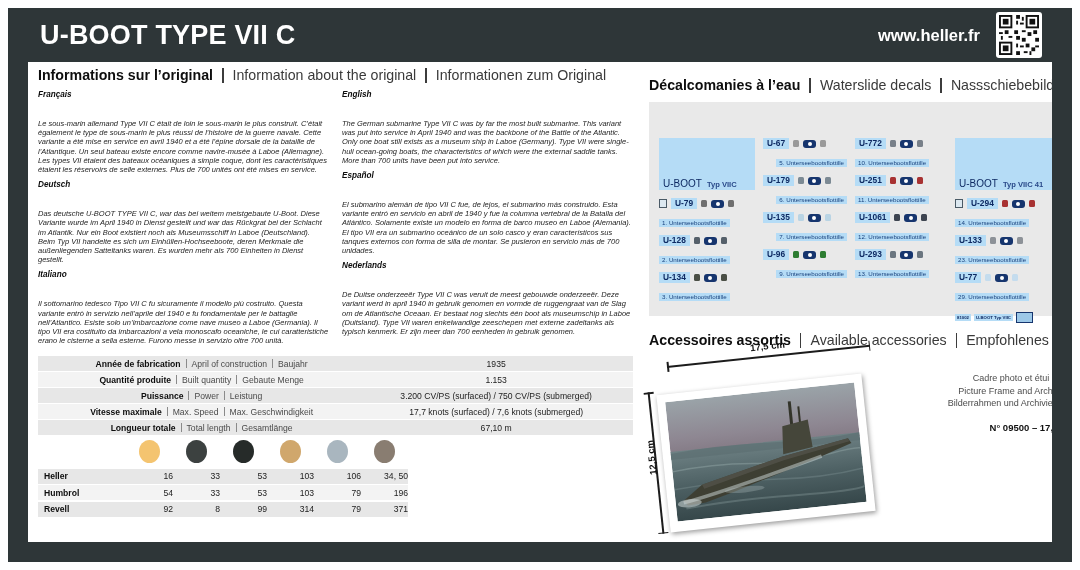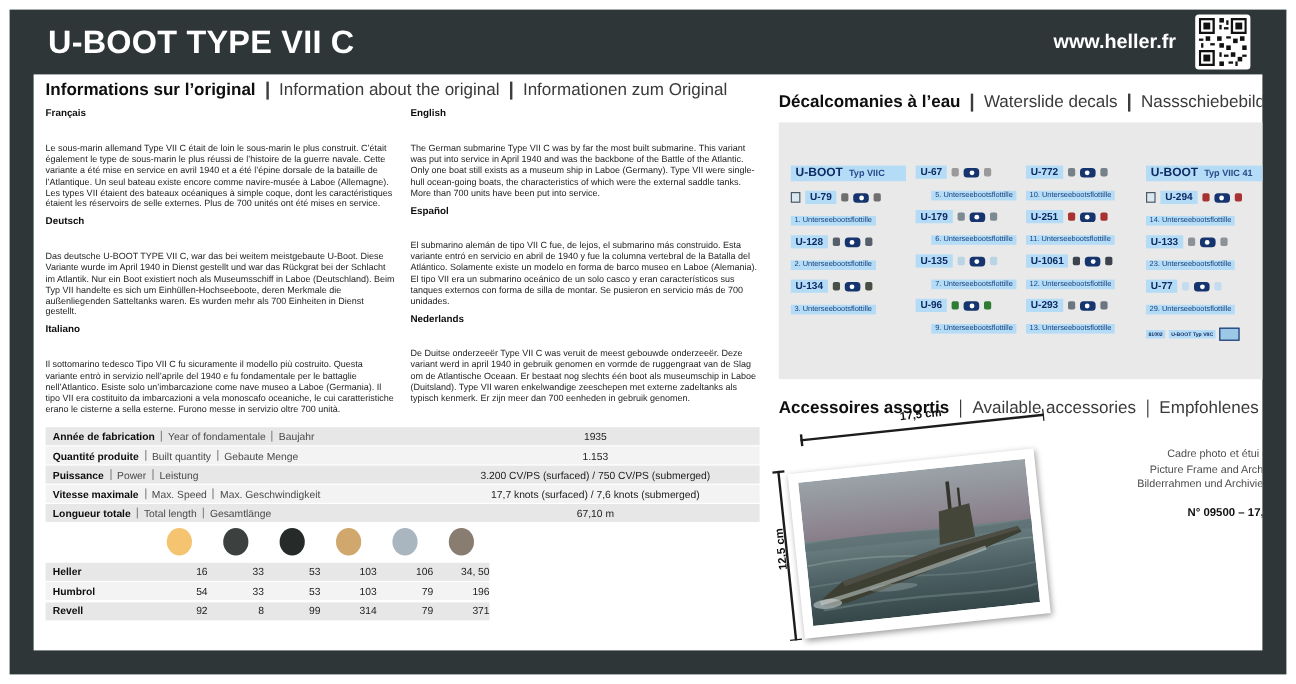--- a/index.html
+++ b/index.html
@@ -14,50 +14,50 @@
 
   .content { position:absolute; left:28px; right:28px; top:62px; bottom:28px; background:#fff; overflow:hidden; display:flex; padding:0 8px 0 10px; }
   .col-left { width:596px; padding-top:5px; }
   .col-right { flex:1; padding-top:15px; padding-left:16px; position:relative; }
 
   .sec-head { display:flex; align-items:center; gap:9px; font-size:14.2px; color:#3a3a3a; white-space:nowrap; }
   .sec-head .b { font-weight:800; color:#0e0e0e; }
   .sec-head .bar { width:1.5px; height:15px; background:#3c3c3c; }
 
   .langs { display:flex; gap:13px; margin-top:7px; }
-  .lang-col { width:291px; }
+  .lang-col { width:291px;font-style:italic; }
   .lang { margin-bottom:6px; }
   .lang h4 { font-size:8.2px; font-weight:800; color:#0d0d0d; margin-bottom:1px; }
   .lang p { font-size:7.5px; line-height:9.2px; color:#232323;margin-top:20px; }
 
   .spec { margin-top:5px; }
   .spec-row { display:flex; align-items:center; height:14.5px; margin-bottom:1.5px; font-size:8.6px; }
   .spec-row:nth-child(odd)  { background:#e7e7e7; }
   .spec-row:nth-child(even) { background:#f3f3f3; }
-  .spec-label { width:54%; padding-left:6px; display:flex; align-items:center; gap:5px; color:#4a4a4a; }
+  .spec-label { width:54%; padding-left:6px; display:flex; align-items:center; gap:5px; color:#4a4a4a;justify-content:center; }
   .spec-label .b { font-weight:800; color:#0d0d0d; }
   .sbar { width:1px; height:9px; background:#8a8a8a; }
   .spec-val { width:46%; text-align:center; color:#1c1c1c; }
 
   .paints-head { margin-top:11px; }
   .swatch-row { display:flex; margin-left:88px; margin-top:5px; width:282px; }
   .swatch-cell { width:47px; display:flex; justify-content:center; }
   .swatch { width:21px; height:23px; border-radius:50%; }
   .paint-table { margin-top:6px; width:370px; }
   .paint-row { display:flex; align-items:center; height:15px; margin-bottom:1.5px; font-size:8.6px; color:#222; }
   .paint-row:nth-child(odd)  { background:#e7e7e7; }
   .paint-row:nth-child(even) { background:#f3f3f3; }
   .paint-brand { width:88px; padding-left:6px; font-weight:800; color:#0d0d0d; }
   .paint-cell { width:47px; text-align:right; }
 
   .decal-panel { background:#e9e9e9; margin-top:9px; height:214px; padding:36px 8px 0 10px; display:flex; gap:8px; }
   .dcol { display:flex; flex-direction:column; }
   .dcol1 { width:96px; } .dcol2 { width:84px;text-align:right; } .dcol3 { width:92px; } .dcol4 { width:100px; }
   .dhead { background:#b5dcf6; color:#0e2a63; padding:1px 4px; display:flex; gap:5px; align-items:baseline; margin-bottom:8px; white-space:nowrap; }
-  .dhead .b { font-weight:700; font-size:10px; }
+  .dhead .b { font-weight:400; font-size:10px;margin-top:39px; }
   .dhead .r { font-size:7.6px; font-weight:700; color:#2a4a8a; }
   .dentry { margin-bottom:6px; }
   .dnum-row { display:flex; align-items:center; gap:4px; margin-bottom:2px; }
   .dnum { background:#b5dcf6; color:#0e2a63; font-weight:800; font-size:8.4px; padding:0 4px 1px; }
   .emb { width:6px; height:7px; border-radius:1.5px; display:inline-block; }
   .roundel { width:13px; height:8px; background:#16356e; border-radius:3px; position:relative; display:inline-block; }
   .roundel i { position:absolute; left:4.5px; top:2px; width:4px; height:4px; background:#fff; border-radius:50%; }
   .badge { width:8px; height:9px; border:1.2px solid #4a5a66; background:#dce8f0; display:inline-block; }
   .dflot { background:#b5dcf6; color:#17407c; font-size:6.2px; padding:0.5px 3px; display:inline-block; white-space:nowrap; }
   .dfoot { display:flex; gap:3px; align-items:center; margin-top:3px; }
@@ -174,21 +174,21 @@
             <p>De Duitse onderzeeër Type VII C was veruit de meest gebouwde onderzeeër. Deze variant werd in april 1940 in gebruik genomen en vormde de ruggengraat van de Slag om de Atlantische Oceaan. Er bestaat nog slechts één boot als museumschip in Laboe (Duitsland). Type VII waren enkelwandige zeeschepen met externe zadeltanks als typisch kenmerk. Er zijn meer dan 700 eenheden in gebruik genomen.</p>
           </div>
       </div>
     </div>
 
     <div class="spec">
       <div class="spec-row">
         <div class="spec-label">
             <span class="b">Année de fabrication</span>
             <span class="sbar"></span>
-            <span>Year of fondamentale</span>
+            <span>April of construction</span>
             <span class="sbar"></span>
             <span>Baujahr</span>
           </div>
         <div class="spec-val">1935</div>
       </div>
       <div class="spec-row">
         <div class="spec-label">
             <span class="b">Quantité produite</span>
             <span class="sbar"></span>
             <span>Built quantity</span>

